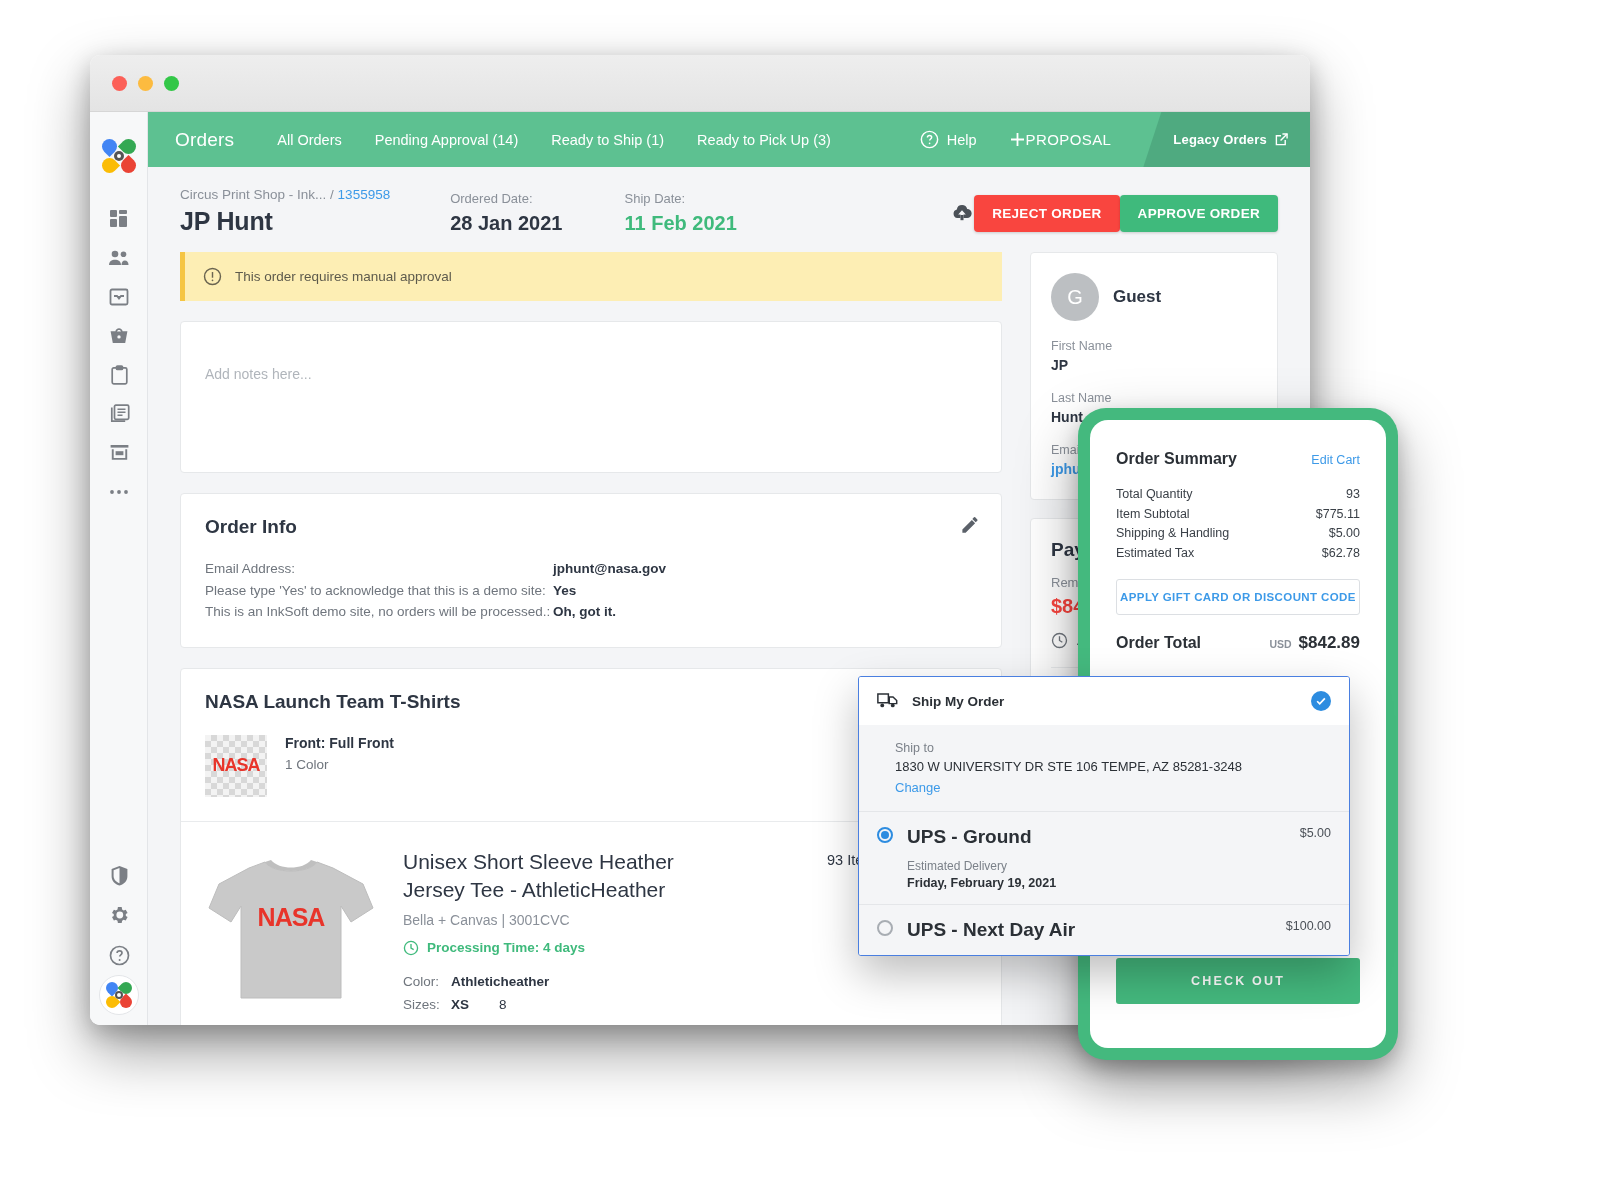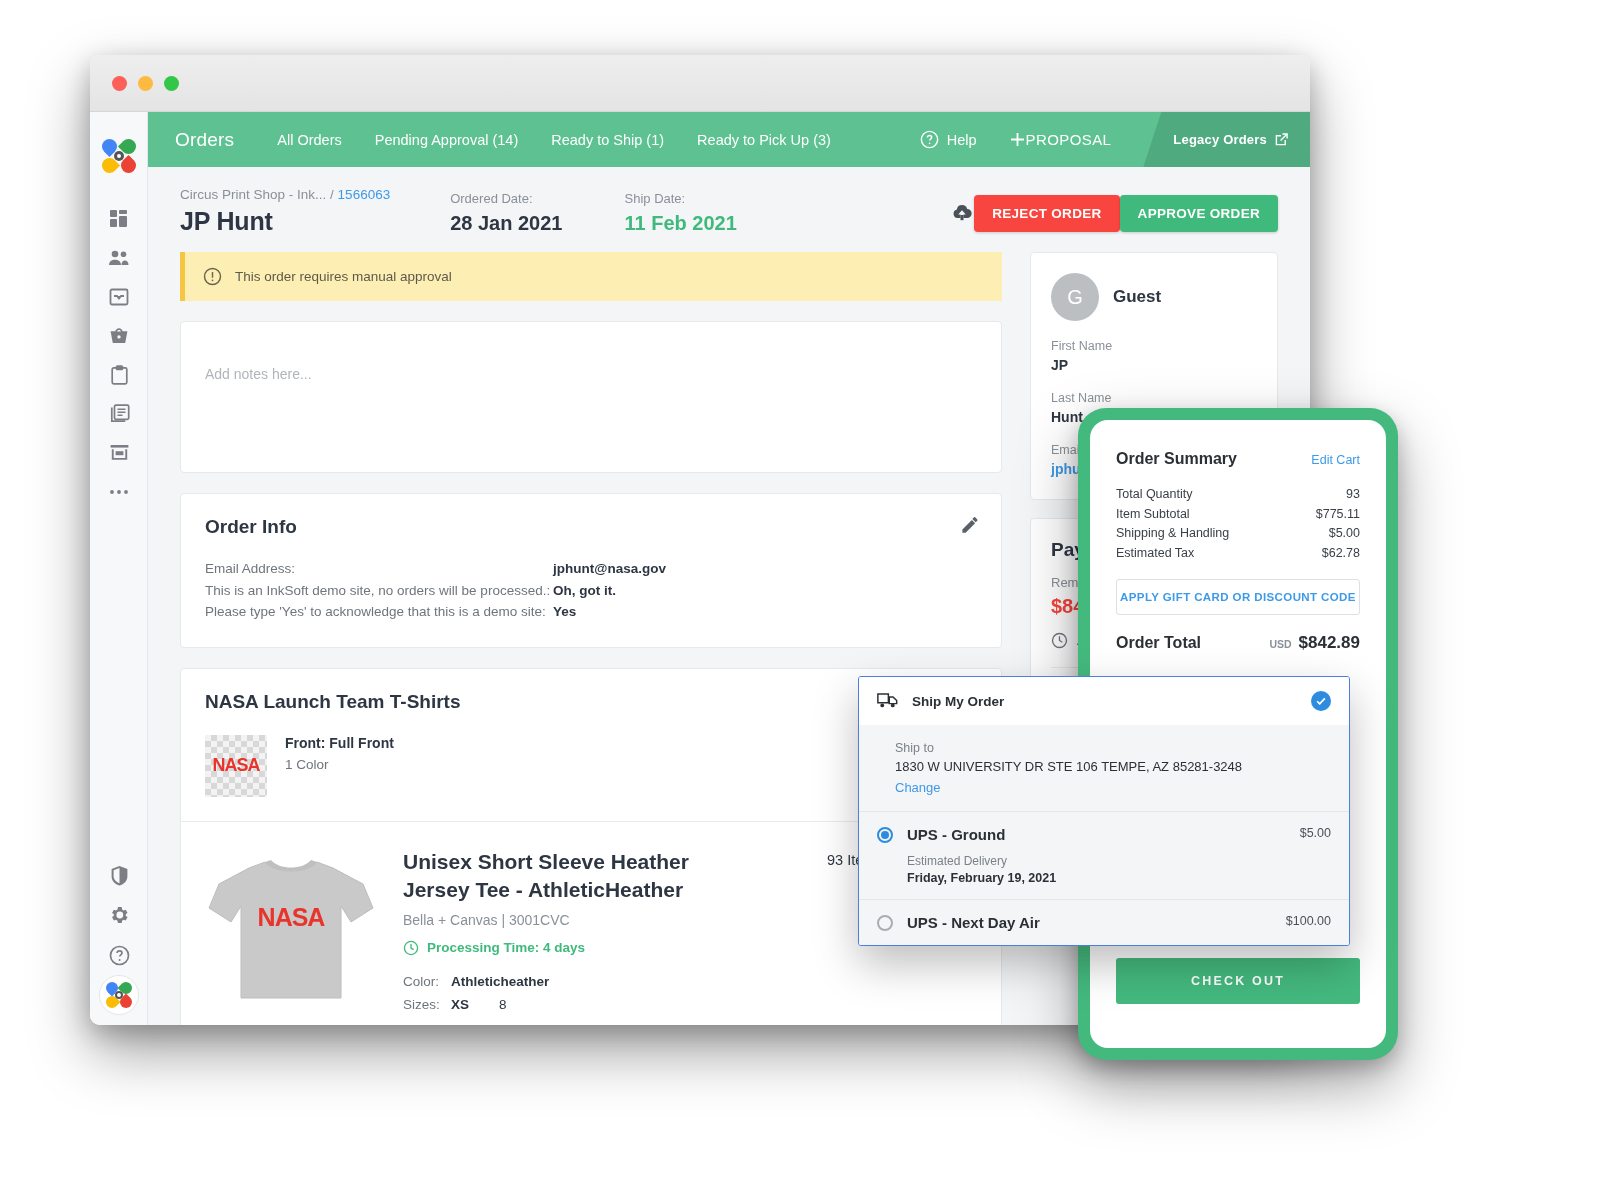--- a/index.html
+++ b/index.html
@@ -179,21 +179,21 @@
   }
   .nasa-wordmark { font-family: "Liberation Sans", sans-serif; color:#e8342a; font-weight:bold; font-size:18px; letter-spacing:-1px; }
   .design-name { font-size: 14px; font-weight: bold; color: #2e3643; }
   .design-sub { font-size: 13.5px; color: #6f757d; margin-top: 6px; }
 
   .divider { border-top: 1px solid #e9ebed; margin: 24px -24px 0 -24px; }
 
   .item-row { display: flex; gap: 26px; padding-top: 26px; }
   .tee-photo { width: 172px; height: 160px; flex: none; position: relative; }
   .item-main { flex: 1; min-width: 0; }
-  .item-title { font-size: 21px; font-weight: bold; color: #2e3643; line-height: 28px; max-width: 300px; }
+  .item-title { font-size: 21px; font-weight: normal; color: #2e3643; line-height: 28px; max-width: 300px; }
   .item-brand { font-size: 14px; color: #8a9099; margin-top: 8px; }
   .proc-time { display:flex; align-items:center; gap:8px; color:#3fba7c; font-size:13.5px; font-weight:bold; margin-top: 12px; }
   .attr-table { margin-top: 14px; font-size: 13.5px; }
   .attr-line { display: flex; line-height: 23px; }
   .attr-key { color: #6f757d; width: 48px; flex: none; }
   .attr-val { color: #2e3643; font-weight: bold; }
   .size-name { width: 48px; flex:none; font-weight:bold; color:#2e3643; }
   .size-qty { color:#2e3643; }
   .item-right { width: 150px; flex: none; text-align: left; padding-top: 4px; }
   .items-count { font-size: 14.5px; color: #2e3643; }
@@ -298,21 +298,21 @@
     display: flex; align-items: flex-start;
   }
   .radio {
     width: 16px; height: 16px; border-radius:50%;
     border: 2px solid #a8adb3; margin-right: 14px; margin-top:1px; flex:none;
     display:flex; align-items:center; justify-content:center;
   }
   .radio.on { border-color:#2d8ce0; }
   .radio.on::after { content:""; width:8px; height:8px; border-radius:50%; background:#2d8ce0; }
   .ship-opt-main { flex:1; min-width:0; }
-  .ship-opt-name { font-size:15px; font-weight:bold; color:#2b3036; }
+  .ship-opt-name { font-size:19px; font-weight:bold; color:#2b3036; }
   .ship-est-label { font-size:12px; color:#7b8189; margin-top:11px; }
   .ship-est-value { font-size:12.5px; font-weight:bold; color:#2b3036; margin-top:3px; }
   .ship-price { font-size:12.5px; color:#4b5158; margin-left:12px; }
 
   svg { display:block; }
 </style>
 </head>
 <body>
 
 <div class="app-window">
@@ -459,21 +459,21 @@
             </svg>
           </div>
         </div>
       </div>
 
       <div class="page-head">
         <div>
           <div class="breadcrumb">
             <span>Circus Print Shop - Ink...</span>
             <span>/</span>
-            <span class="ordernum">1566063</span>
+            <span class="ordernum">1355958</span>
           </div>
           <div class="order-name">JP Hunt</div>
         </div>
 
         <div class="datecol">
           <div class="date-label">Ordered Date:</div>
           <div class="date-value">28 Jan 2021</div>
         </div>
 
         <div class="datecol ship">
@@ -521,26 +521,26 @@
               </svg>
             </div>
             <div class="card-pad">
               <div class="card-title">Order Info</div>
               <div class="info-rows">
                 <div class="info-row">
                   <span class="info-label">Email Address:</span>
                   <span class="info-value">jphunt@nasa.gov</span>
                 </div>
                 <div class="info-row">
+                  <span class="info-label">Please type 'Yes' to acknowledge that this is a demo site:</span>
+                  <span class="info-value">Yes</span>
+                </div>
+                <div class="info-row">
                   <span class="info-label">This is an InkSoft demo site, no orders will be processed.:</span>
                   <span class="info-value">Oh, got it.</span>
-                </div>
-                <div class="info-row">
-                  <span class="info-label">Please type 'Yes' to acknowledge that this is a demo site:</span>
-                  <span class="info-value">Yes</span>
                 </div>
               </div>
             </div>
           </div>
 
           <div class="card">
             <div class="card-pad">
               <div class="prod-head">
                 <div class="card-title">NASA Launch Team T-Shirts</div>
                 <div class="setup-fee">Setup F</div>

